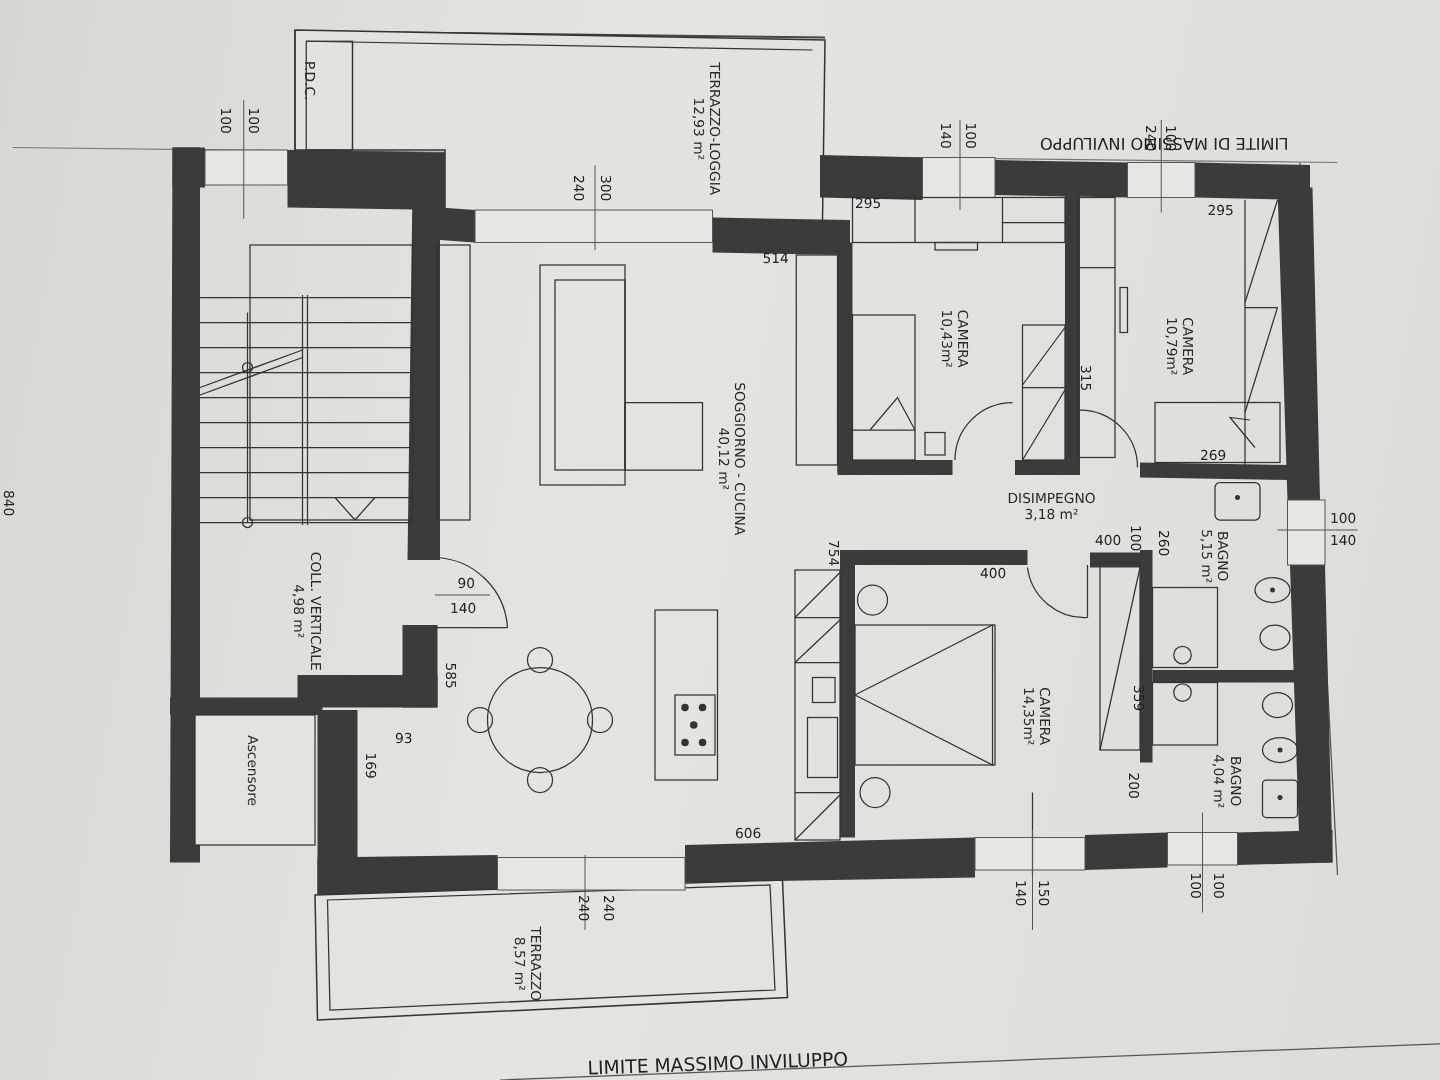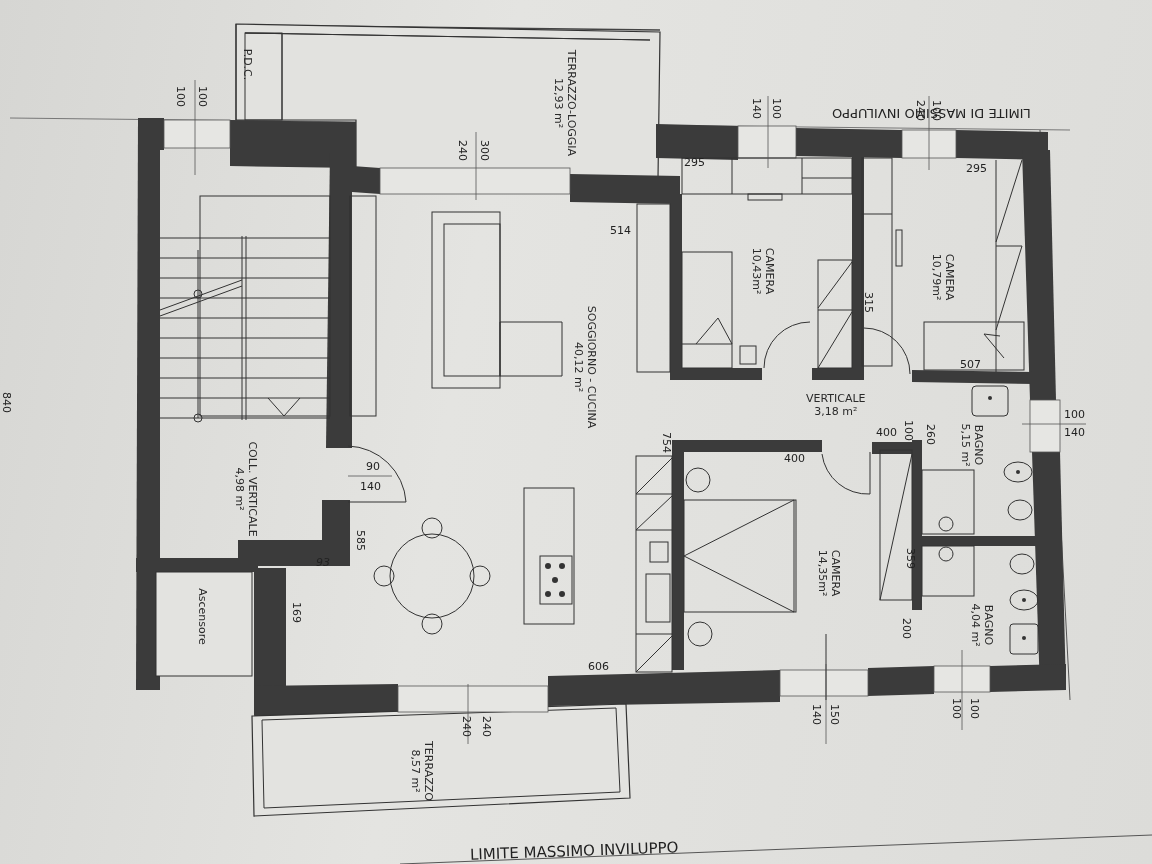--- a/index.html
+++ b/index.html
@@ -252,21 +252,21 @@
 </div>
 <div class="room rot" style="left:740px;top:258px;">
   <div>CAMERA</div>
   <div>10,43m²</div>
 </div>
 <div class="room rot" style="left:920px;top:264px;">
   <div>CAMERA</div>
   <div>10,79m²</div>
 </div>
 <div class="room" style="left:806px;top:392px;">
-  <div>VERTICALE</div>
+  <div>DISIMPEGNO</div>
   <div>3,18 m²</div>
 </div>
 <div class="room rot" style="left:950px;top:432px;">
   <div>BAGNO</div>
   <div>5,15 m²</div>
 </div>
 <div class="room rot" style="left:806px;top:560px;">
   <div>CAMERA</div>
   <div>14,35m²</div>
 </div>
@@ -289,34 +289,34 @@
 <div class="lbl rot" style="left:170px;top:90px;">100</div>
 <div class="lbl rot" style="left:192px;top:90px;">100</div>
 <div class="lbl rot" style="left:474px;top:144px;">300</div>
 <div class="lbl rot" style="left:452px;top:144px;">240</div>
 <div class="lbl rot" style="left:766px;top:102px;">100</div>
 <div class="lbl rot" style="left:746px;top:102px;">140</div>
 <div class="lbl rot" style="left:926px;top:104px;">100</div>
 <div class="lbl rot" style="left:910px;top:104px;">240</div>
 <div class="lbl" style="left:684px;top:156px;">295</div>
 <div class="lbl" style="left:966px;top:162px;">295</div>
-<div class="lbl" style="left:610px;top:224px;">514</div>
+<div class="lbl" style="left:610px;top:200px;">514</div>
 <div class="lbl rot" style="left:858px;top:296px;">315</div>
-<div class="lbl" style="left:960px;top:358px;">507</div>
+<div class="lbl" style="left:960px;top:358px;">269</div>
 <div class="lbl" style="left:1064px;top:408px;">100</div>
 <div class="lbl" style="left:1064px;top:426px;">140</div>
 <div class="lbl" style="left:876px;top:426px;">400</div>
 <div class="lbl rot" style="left:898px;top:424px;">100</div>
 <div class="lbl rot" style="left:920px;top:428px;">260</div>
 <div class="lbl" style="left:784px;top:452px;">400</div>
 <div class="lbl rot" style="left:656px;top:436px;">754</div>
 <div class="lbl" style="left:366px;top:460px;">90</div>
 <div class="lbl" style="left:360px;top:480px;">140</div>
 <div class="lbl rot" style="left:350px;top:534px;">585</div>
-<div class="lbl" style="left:316px;top:556px;font-style:italic;">93</div>
+<div class="lbl" style="left:316px;top:584px;">93</div>
 <div class="lbl rot" style="left:286px;top:606px;">169</div>
 <div class="lbl rot" style="left:900px;top:552px;">359</div>
 <div class="lbl rot" style="left:896px;top:622px;">200</div>
 <div class="lbl" style="left:588px;top:660px;">606</div>
 <div class="lbl rot" style="left:476px;top:720px;">240</div>
 <div class="lbl rot" style="left:456px;top:720px;">240</div>
 <div class="lbl rot" style="left:824px;top:708px;">150</div>
 <div class="lbl rot" style="left:806px;top:708px;">140</div>
 <div class="lbl rot" style="left:964px;top:702px;">100</div>
 <div class="lbl rot" style="left:946px;top:702px;">100</div>

